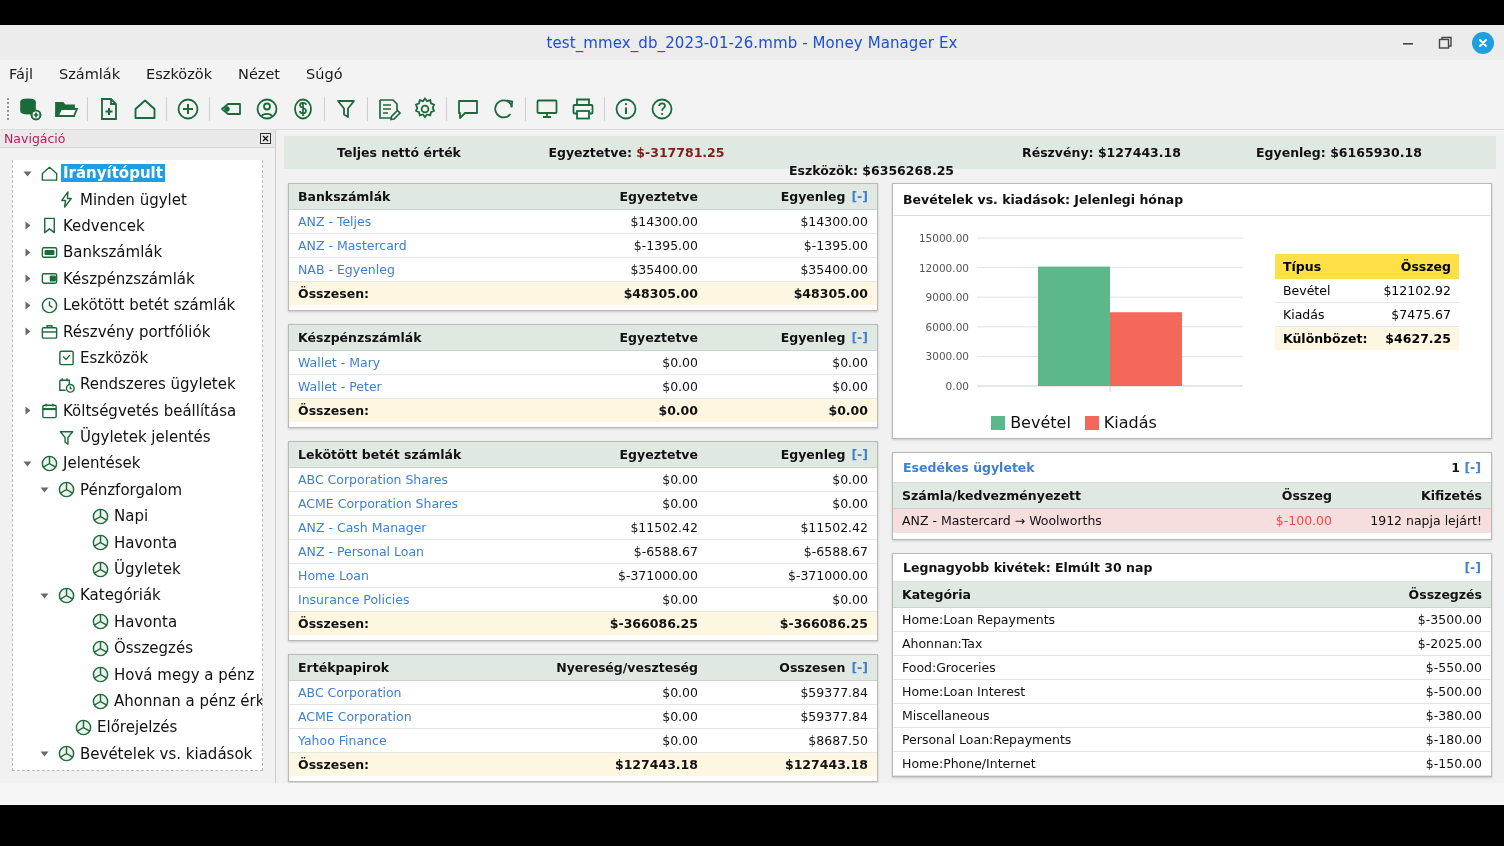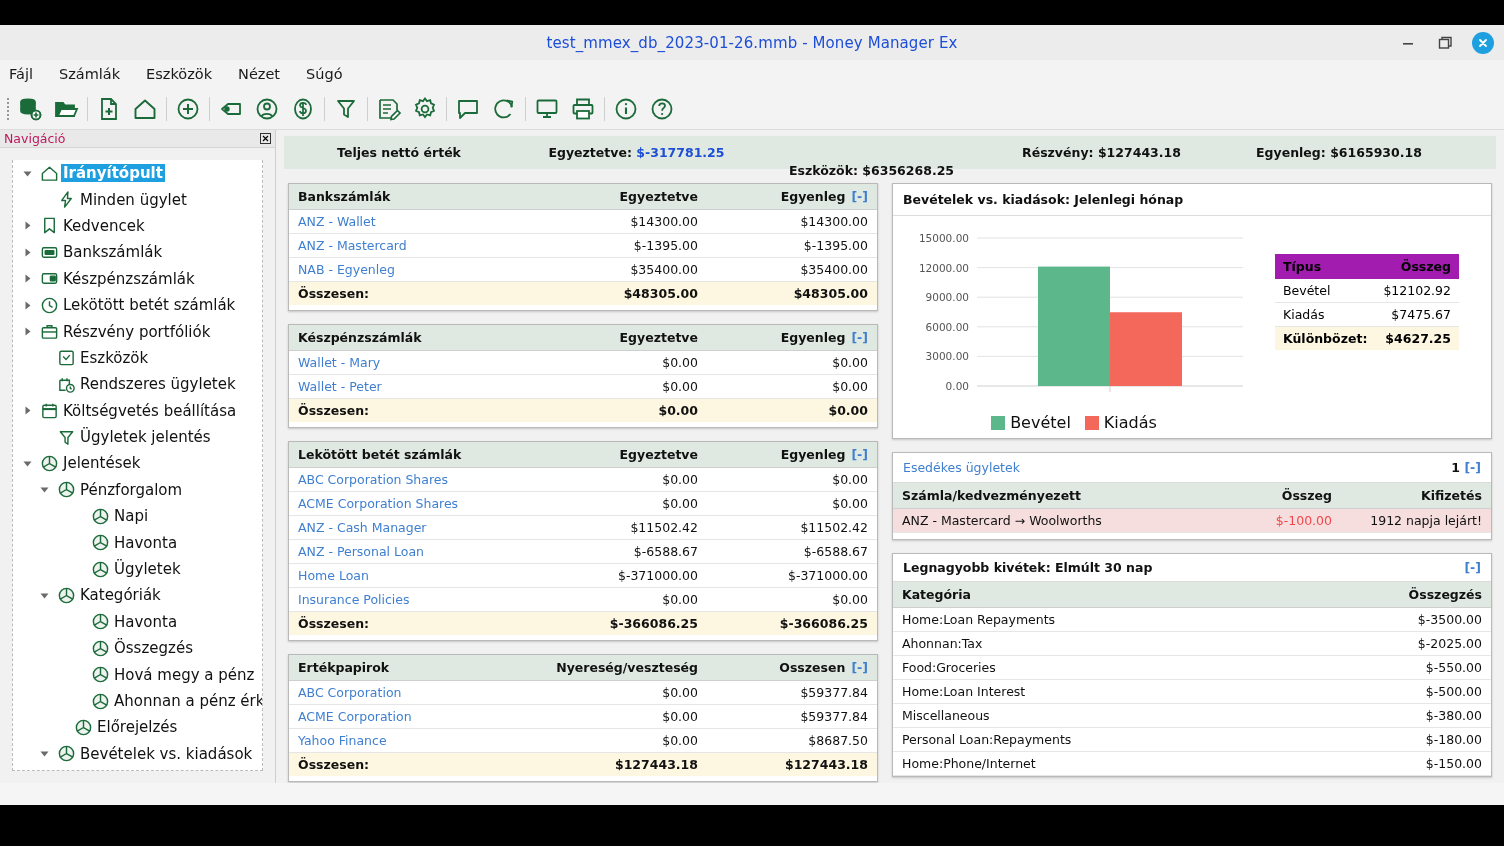--- a/index.html
+++ b/index.html
@@ -59,21 +59,21 @@
   .netbar {
     height:33px; background:#dfe9e1; margin:6px 8px 0 8px;
     display:flex; align-items:center; font-size:12.5px; color:#111; flex:none;
   }
   .netbar .cell { text-align:center; font-weight:bold; }
   .netbar .c0 { width:230px; }
   .netbar .c1 { width:245px; }
   .netbar .c2 { width:225px;margin-top:36px; }
   .netbar .c3 { width:235px; }
   .netbar .c4 { width:240px; }
-  .neg { color:#1d4ed8; }
+  .neg { color:#7f1d1d; }
   .cols { flex:1; display:flex; gap:14px; padding:14px 12px 0 12px; min-height:0; overflow:hidden;}
   .col { display:flex; flex-direction:column; gap:13px; }
   .colL { width:590px; flex:none; }
   .colR { flex:1; min-width:0; }
   .card {
     background:#fff; border:1px solid #b9b9b9; box-shadow:0 1px 2px rgba(0,0,0,0.18);
   }
   table.tbl { width:100%; border-collapse:collapse; font-size:12.5px; }
   table.tbl th {
     background:#dfe9e1; font-weight:bold; text-align:right; padding:5px 9px;
@@ -90,28 +90,28 @@
   .chartcard { padding:0; }
   .chart-title { font-size:12.5px; font-weight:bold; padding:8px 10px; color:#111; border-bottom:1px solid #dcdcdc;}
   .chart-body { display:flex; padding:10px 6px 6px 6px; }
   .plot { width:350px; flex:none; position:relative; }
   .plotsvg { display:block; }
   .legend { display:flex; justify-content:center; gap:14px; align-items:center; margin-top:2px; }
   .legend .li { display:flex; align-items:center; gap:5px; font-size:16px; color:#111; }
   .swatch { width:14px; height:14px; display:inline-block; }
   .sumtblwrap { flex:1; display:flex; align-items:flex-start; justify-content:center; padding-top:28px;}
   table.sumtbl { border-collapse:collapse; font-size:12.5px; width:175px; }
-  table.sumtbl th { background:#a21caf; font-weight:bold; padding:5px 8px; text-align:right;margin-top:18px; }
+  table.sumtbl th { background:#fde047; font-weight:bold; padding:5px 8px; text-align:right;margin-top:18px; }
   table.sumtbl th.l { text-align:left; }
   table.sumtbl td { padding:4px 8px; text-align:right; border-bottom:1px solid #e6e6e6;}
   table.sumtbl td.l { text-align:left; }
   table.sumtbl tr.total td { background:#fdf6e0; font-weight:bold; border-bottom:none; }
   
   .billhdr { display:flex; align-items:center; justify-content:space-between; padding:7px 10px; border-bottom:1px solid #dcdcdc; font-size:12.5px;}
-  .billhdr .t { color:#3f7fd0; font-weight:normal; }
+  .billhdr .t { color:#3f7fd0; font-weight:bold; }
   .billhdr .r { font-weight:bold; color:#111; }
   .billhdr .r span.cl { color:#3f7fd0; }
   tr.overdue td { background:#f7dede; }
   tr.overdue td.amt { color:#f2464a; }
   .topwhdr { display:flex; align-items:center; justify-content:space-between; padding:6px 10px; border-bottom:1px solid #dcdcdc; font-size:12.5px; font-weight:bold; color:#111;}
   .statusbar { height:22px; background:#f5f5f5; flex:none; }
   .scrollgap { height:6px; }
 </style>
 </head>
 <body>
@@ -632,21 +632,21 @@
             <table class="tbl">
               <thead>
                   <tr>
                 <th class="l">Bankszámlák</th>
                 <th style="width:170px">Egyeztetve</th>
                 <th style="width:170px"><span>Egyenleg</span><span class="collapse">[-]</span></th>
               </tr>
                 </thead>
               <tbody id="tb-bank">
                   <tr>
-                    <td class="l link">ANZ - Wallet</td>
+                    <td class="l link">ANZ - Teljes</td>
                     <td class="">$14300.00</td>
                     <td class="">$14300.00</td>
                   </tr>
                   <tr>
                     <td class="l link">ANZ - Mastercard</td>
                     <td class="neg">$-1395.00</td>
                     <td class="neg">$-1395.00</td>
                   </tr>
                   <tr>
                     <td class="l link">NAB - Egyenleg</td>

